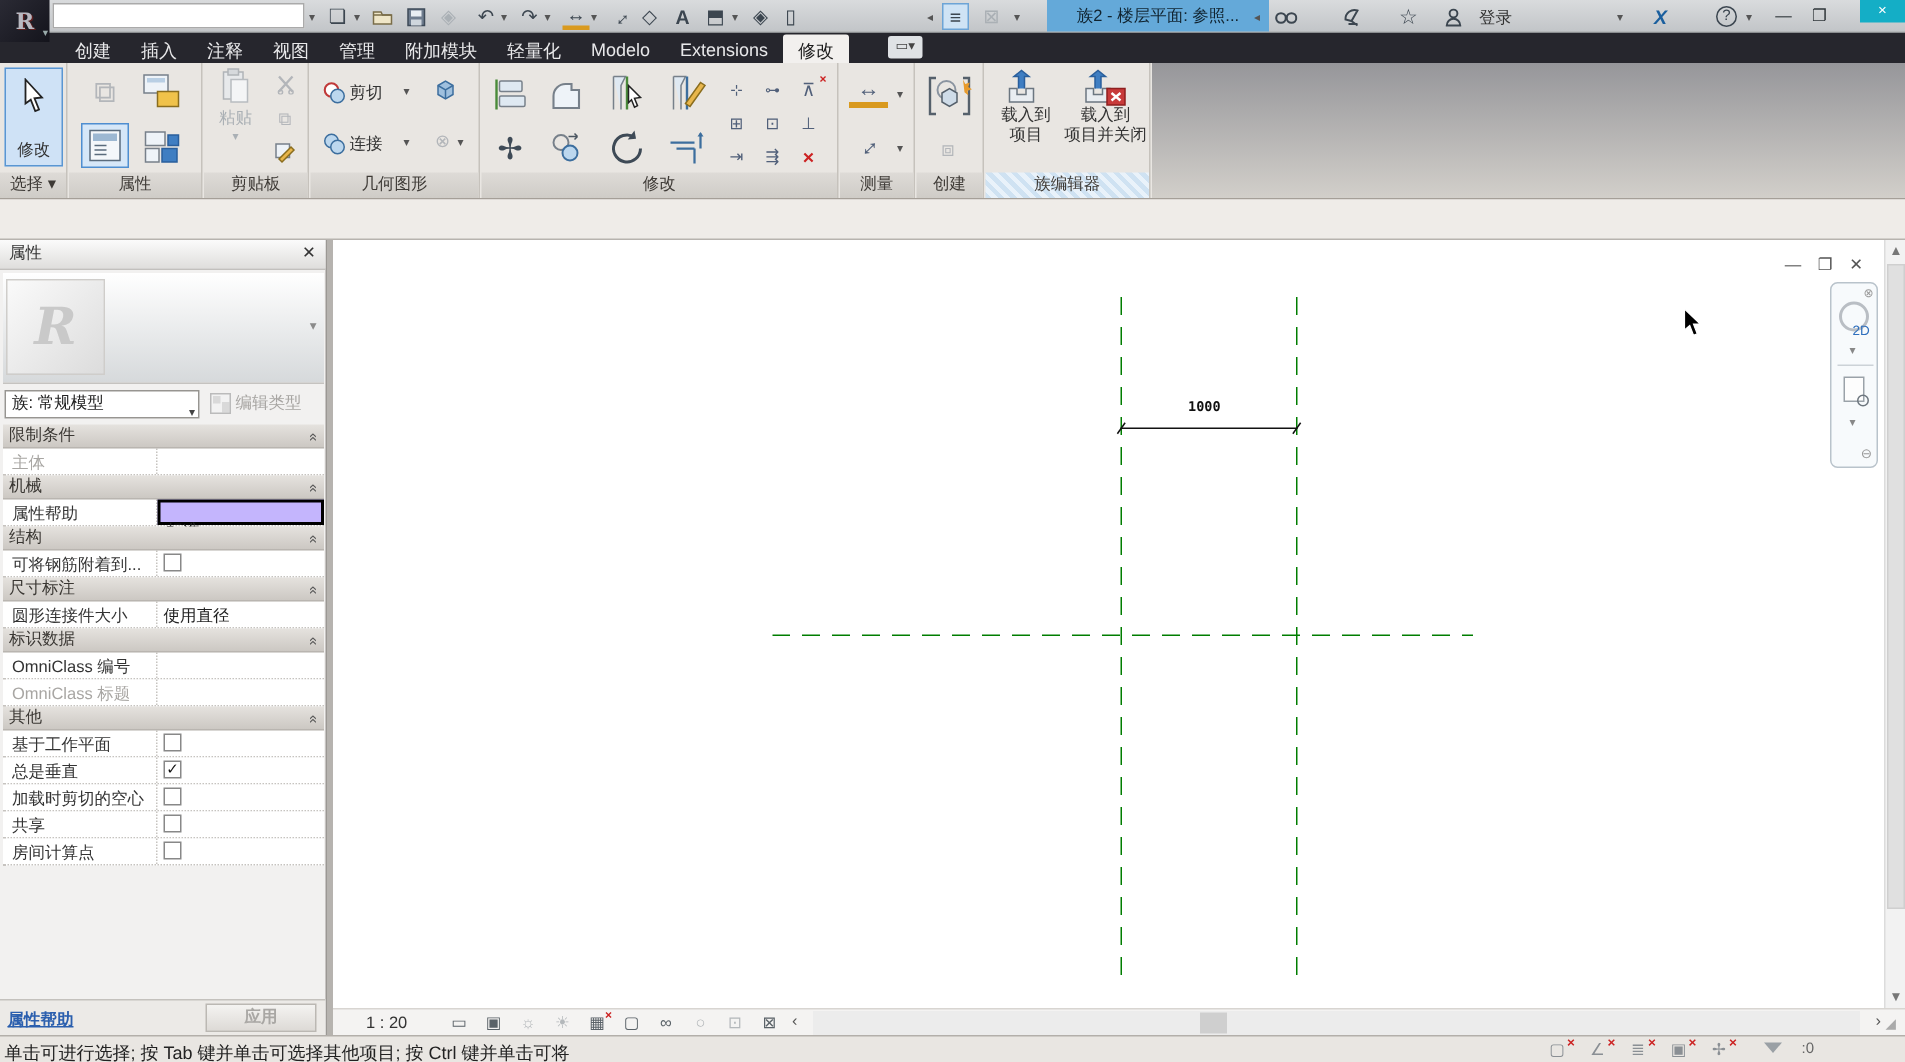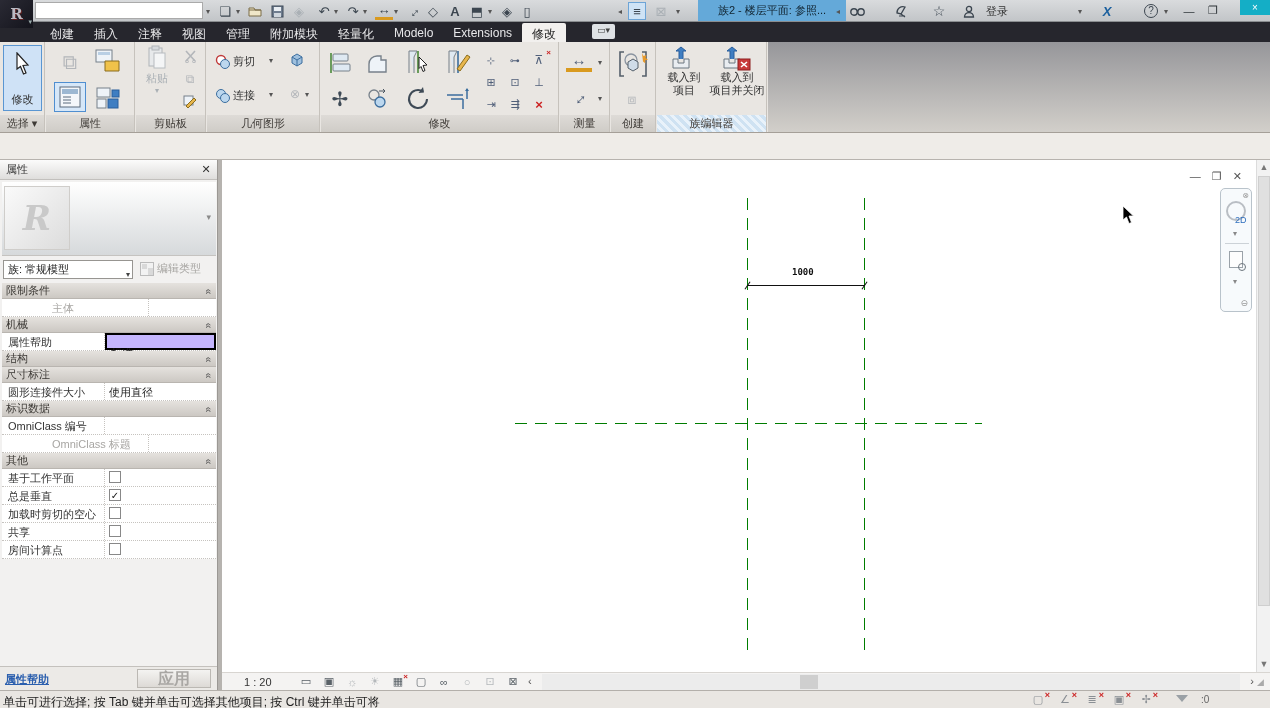--- a/index.html
+++ b/index.html
@@ -73,29 +73,29 @@
   .edittype { position:absolute; left:140px; top:3px; color:#a7a5a2; font-size:11px; display:flex; align-items:center; gap:3px; }
   .et-ico { width:14px; height:14px; border:1px solid #bbb; background:
     linear-gradient(#d9d9d9,#d9d9d9) 1px 1px/5px 5px no-repeat,
     linear-gradient(#d9d9d9,#d9d9d9) 7px 5px/5px 7px no-repeat,#f2f2f2; }
   .pgrid { position:absolute; left:2px; top:123px; width:214px; }
   .pgh { height:16px; background:linear-gradient(#e5e2de,#ccc8c3); border-bottom:1px solid #b9b5b0;
     font-size:11px; color:#3a3733; line-height:15px; padding:0 4px; position:relative; }
   .pgh .chev { position:absolute; right:4px; top:1px; display:inline-block; transform:rotate(90deg); color:#555; font-size:10px; }
   .prow { height:18px; display:flex; border-bottom:1px dotted #c6c3bf; background:#fff; }
   .plabel { width:103px; padding:2px 0 0 6px; color:#333; border-right:1px dotted #c6c3bf; white-space:nowrap; overflow:hidden; }
-  .prow.dim .plabel { color:#a8a6a3;margin-left:44px; }
+  .prow.dim .plabel { color:#a8a6a3; }
   .pvalue { flex:1; padding:2px 0 0 4px; color:#222; position:relative; white-space:nowrap; }
   .pvalue.focus { border:2px solid #000; padding-top:11px; background:#c4b5fd; }
   .cb { display:inline-block; width:12px; height:12px; border:1px solid #888; background:#fff; margin-top:0px;
     font-size:10px; line-height:11px; text-align:center; color:#111; }
   .props-bottom { position:absolute; left:0; bottom:0; width:100%; height:24px; background:#eceae7; border-top:1px solid #c4c1bd;font-weight:bold; }
   .prophelp { position:absolute; left:5px; top:5px; color:#2b5fae; text-decoration:underline; font-size:11px; }
   .applybtn { position:absolute; right:6px; top:2px; width:74px; height:19px; background:linear-gradient(#f4f3f1,#dddad6);
-    border:1px solid #bbb8b3; color:#a9a7a4; text-align:center; line-height:17px; font-size:16px; }
+    border:1px solid #bbb8b3; color:#a9a7a4; text-align:center; line-height:17px; font-size:11px; }
 
   
   .canvas { position:absolute; left:222px; top:160px; width:1034px; height:512px; background:#fff; overflow:hidden; }
   .refv { position:absolute; width:1px; background:repeating-linear-gradient(to bottom,#007d00 0 12px,transparent 12px 20px); }
   .refh { position:absolute; height:1px; background:repeating-linear-gradient(to right,#007d00 0 12px,transparent 12px 20px); }
   .dimline { position:absolute; height:1px; background:#111; }
   .dimtick { position:absolute; width:9px; height:1px; background:#111; transform:rotate(-55deg); }
   .dimtext { position:absolute; font-family:"DejaVu Sans Mono",monospace; font-size:9px; font-weight:bold; color:#111; }
   .viewctl { position:absolute; top:10px; right:14px; color:#555; font-size:11px; letter-spacing:0; }
   .viewctl span { margin-left:8px; }
@@ -459,20 +459,24 @@
       <div class="prow dim">
         <div class="plabel">主体</div>
         <div class="pvalue"></div>
       </div>
       <div class="pgh"><span>机械</span><span class="chev">«</span></div>
       <div class="prow">
         <div class="plabel">属性帮助</div>
         <div class="pvalue focus">标准</div>
       </div>
       <div class="pgh"><span>结构</span><span class="chev">«</span></div>
+      <div class="prow">
+        <div class="plabel">可将钢筋附着到...</div>
+        <div class="pvalue"><span class="cb"></span></div>
+      </div>
       <div class="pgh"><span>尺寸标注</span><span class="chev">«</span></div>
       <div class="prow">
         <div class="plabel">圆形连接件大小</div>
         <div class="pvalue">使用直径</div>
       </div>
       <div class="pgh"><span>标识数据</span><span class="chev">«</span></div>
       <div class="prow">
         <div class="plabel">OmniClass 编号</div>
         <div class="pvalue"></div>
       </div>

